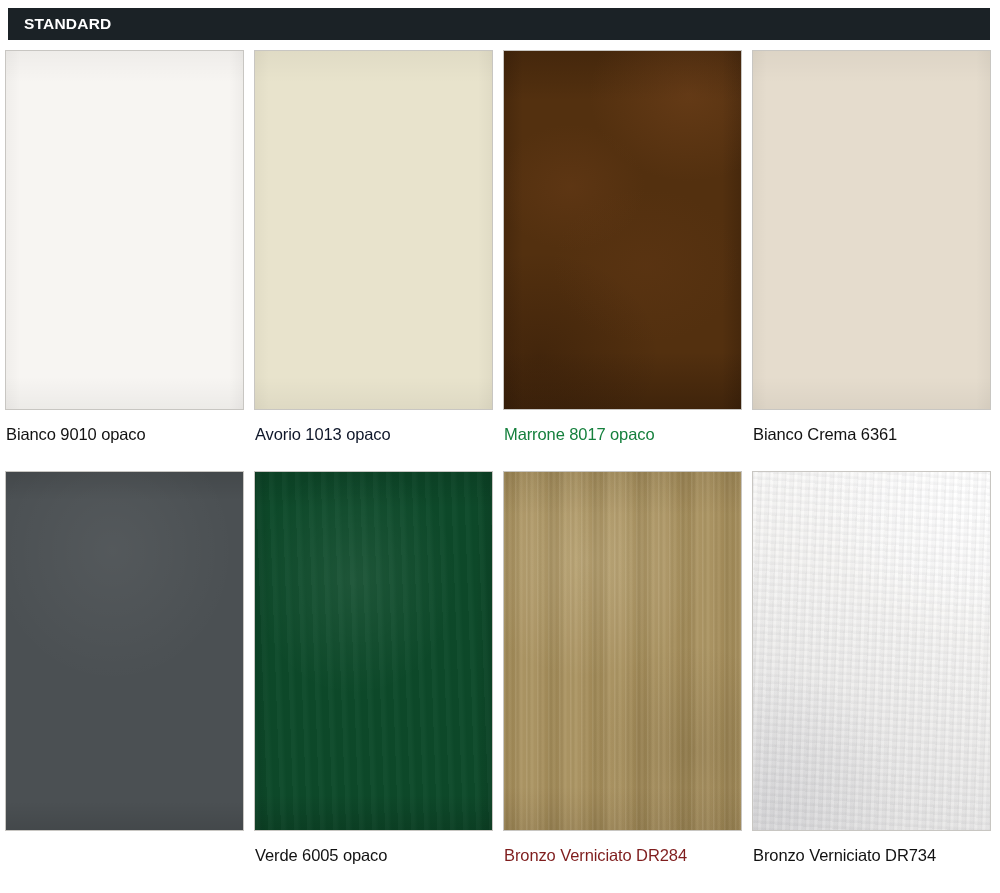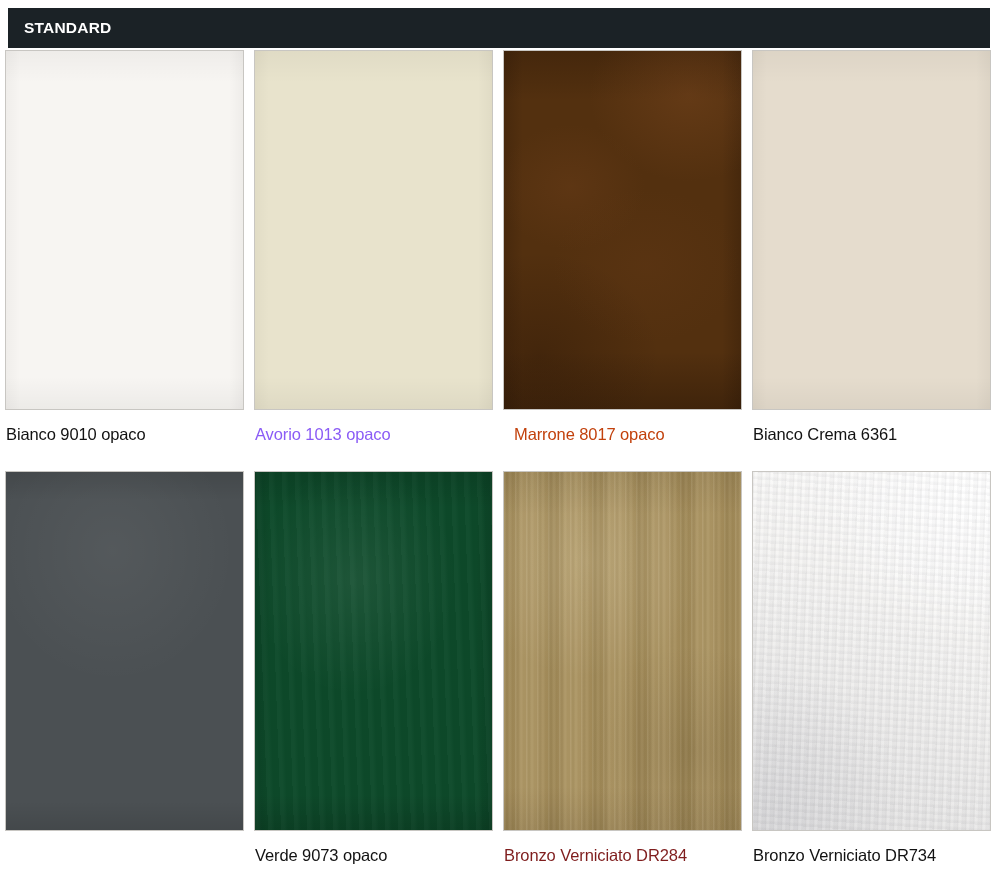--- a/index.html
+++ b/index.html
@@ -14,21 +14,21 @@
     overflow: hidden;
     position: relative;
   }
 
   
   #header-bar {
     position: absolute;
     left: 8px;
     top: 8px;
     width: 982px;
-    height: 40px;
+    height: 32px;
     background: #1b2226;
     box-sizing: border-box;
     display: flex;
     align-items: center;
   }
   #header-title {
     color: #ffffff;
     font-size: 15.5px;
     font-weight: bold;
     letter-spacing: 0.2px;
@@ -180,29 +180,29 @@
         <div class="chip-texture tex-flat-shade"></div>
       </div>
       <div class="swatch-label" style="color: rgb(18, 18, 18);">Bianco 9010 opaco</div>
     </div>
 
     <div class="swatch-cell">
       <div class="swatch-chip" style="border-color: rgb(200, 198, 194);">
         <div class="chip-surface" style="background: rgb(232, 227, 204);"></div>
         <div class="chip-texture tex-flat-shade"></div>
       </div>
-      <div class="swatch-label" style="color: #8b5cf6;">Avorio 1013 opaco</div>
+      <div class="swatch-label" style="color: #0f172a;">Avorio 1013 opaco</div>
     </div>
 
     <div class="swatch-cell">
       <div class="swatch-chip" style="border-color: rgb(200, 198, 194);">
         <div class="chip-surface" style="background: rgb(83, 48, 15);"></div>
         <div class="chip-texture tex-mottle-brown"></div>
       </div>
-      <div class="swatch-label" style="color: #c2410c; margin-left: 10px;">Marrone 8017 opaco</div>
+      <div class="swatch-label" style="color: #15803d;">Marrone 8017 opaco</div>
     </div>
 
     <div class="swatch-cell">
       <div class="swatch-chip" style="border-color: rgb(200, 198, 194);">
         <div class="chip-surface" style="background: rgb(229, 220, 205);"></div>
         <div class="chip-texture tex-flat-shade"></div>
       </div>
       <div class="swatch-label" style="color: rgb(18, 18, 18);">Bianco Crema 6361</div>
     </div>
 
@@ -215,21 +215,21 @@
         <div class="chip-surface" style="background: rgb(75, 80, 83);"></div>
         <div class="chip-texture tex-gray-sheen"></div>
       </div>
     </div>
 
     <div class="swatch-cell">
       <div class="swatch-chip" style="border-color: rgb(200, 198, 194);">
         <div class="chip-surface" style="background: rgb(13, 74, 42);"></div>
         <div class="chip-texture tex-soft-green"></div>
       </div>
-      <div class="swatch-label" style="color: rgb(18, 18, 18);">Verde 9073 opaco</div>
+      <div class="swatch-label" style="color: rgb(18, 18, 18);">Verde 6005 opaco</div>
     </div>
 
     <div class="swatch-cell">
       <div class="swatch-chip" style="border-color: rgb(200, 198, 194);">
         <div class="chip-surface" style="background: rgb(168, 144, 92);"></div>
         <div class="chip-texture tex-brushed-gold"></div>
       </div>
       <div class="swatch-label" style="color: #7f1d1d;">Bronzo Verniciato DR284</div>
     </div>
 

